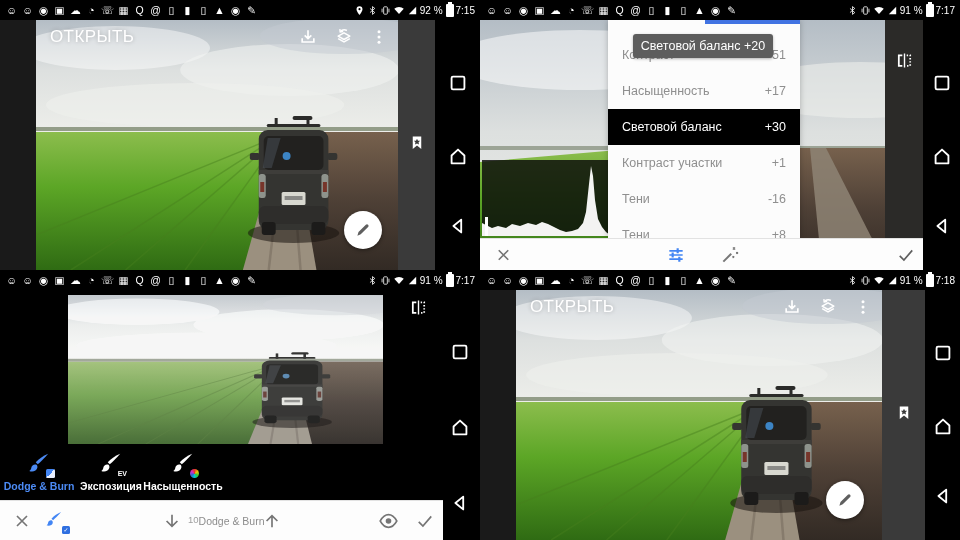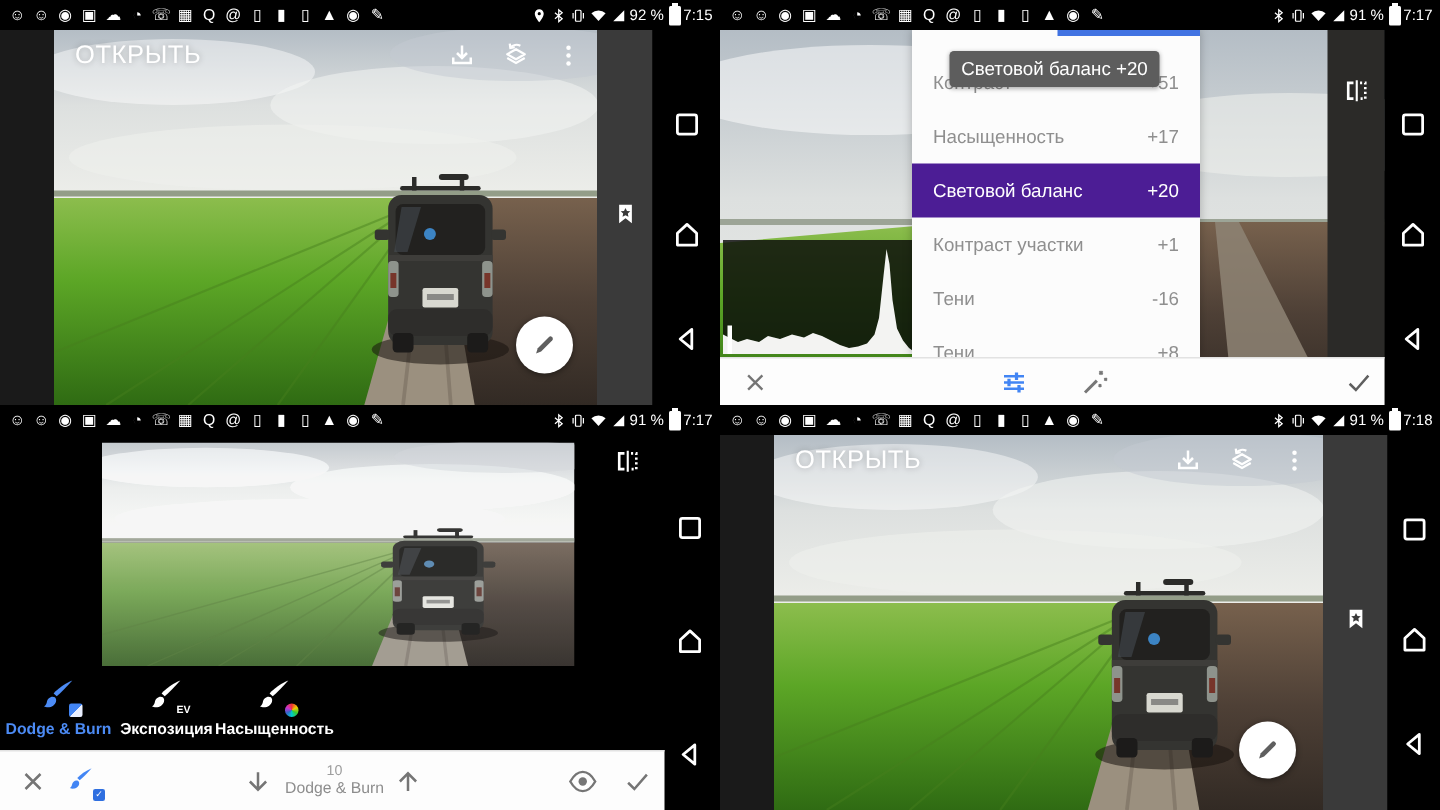--- a/index.html
+++ b/index.html
@@ -36,21 +36,21 @@
   
   .photo-svg{width:100%;height:100%}
   .photo--orig{filter:saturate(.6) brightness(1.1) contrast(.93)}
 
   
   .panel{left:128px;top:20px;width:192px;height:218px;background:#fcfcfc;z-index:8;
     box-shadow:0 0 6px rgba(0,0,0,.25)}
   .panel-rows{position:absolute;top:17px;left:0;right:0}
   .prow{display:flex;justify-content:space-between;align-items:center;height:36px;
     padding:0 14px;font-size:12.5px;color:#8f8f8f;cursor:pointer}
-  .prow.selected{background:#4c1d95;color:#fff}
+  .prow.selected{background:#000000;color:#fff}
   .blue-frag{position:absolute;top:0;left:97px;width:95px;height:4px;background:#4173e2}
   .tooltip{left:153px;top:34px;width:140px;height:24px;background:#5d5d5d;border-radius:3px;z-index:20;
     display:flex;align-items:center;justify-content:center;color:#fff;font-size:12.5px;
     box-shadow:0 1px 3px rgba(0,0,0,.3)}
   .hist{left:2px;top:160px;width:128px;height:76px;z-index:6}
 
   
   .actionbar{background:#fdfdfd;border-top:1px solid #e2e2e2;z-index:25}
   .ab-item{position:absolute;top:50%;transform:translateY(-50%);cursor:pointer}
 
@@ -62,21 +62,21 @@
   .tool .tlabel{font-size:10.5px;font-weight:bold;color:#fff;white-space:nowrap}
   .tool.selected .tlabel{color:#4c8bf5}
   .badge{position:absolute;right:-3px;bottom:-1px}
   .badge-split{width:9px;height:9px;border-radius:1.5px;background:linear-gradient(135deg,#4285f4 0 50%,#e9efff 50% 100%)}
   .badge-ev{font-size:7px;font-weight:bold;color:#fff;line-height:8px}
   .badge-wheel{width:9px;height:9px;border-radius:50%;
     background:conic-gradient(#e33,#ec0,#3c3,#0cc,#36c,#c3c,#e33)}
   .brushbadge{position:absolute;right:-4px;bottom:-2px;width:8px;height:8px;border-radius:1.5px;
     background:#2f6fe0;color:#fff;font-size:6px;line-height:8px;text-align:center}
 
-  .bb-stack{display:flex;flex-direction:column;align-items:center;line-height:1.15}
+  .bb-stack{display:flex;flex-direction:row;align-items:center;line-height:1.15}
   .bb-val{font-size:9.5px;color:#9e9e9e}
   .bb-tool{font-size:10.5px;color:#8d8d8d;white-space:nowrap}
 </style>
 </head>
 <body>
 
 <svg width="0" height="0" style="position:absolute">
 <defs>
   <linearGradient id="gSky" x1="0" y1="0" x2="0" y2="1">
     <stop offset="0" stop-color="#b4bdc5"></stop>
@@ -343,21 +343,21 @@
         <div class="prow">
           <span>Контраст</span>
           <span>+51</span>
         </div>
         <div class="prow">
           <span>Насыщенность</span>
           <span>+17</span>
         </div>
         <div class="prow selected">
           <span>Световой баланс</span>
-          <span>+20</span>
+          <span>+30</span>
         </div>
         <div class="prow">
           <span>Контраст участки</span>
           <span>+1</span>
         </div>
         <div class="prow">
           <span>Тени</span>
           <span>-16</span>
         </div>
         <div class="prow">

